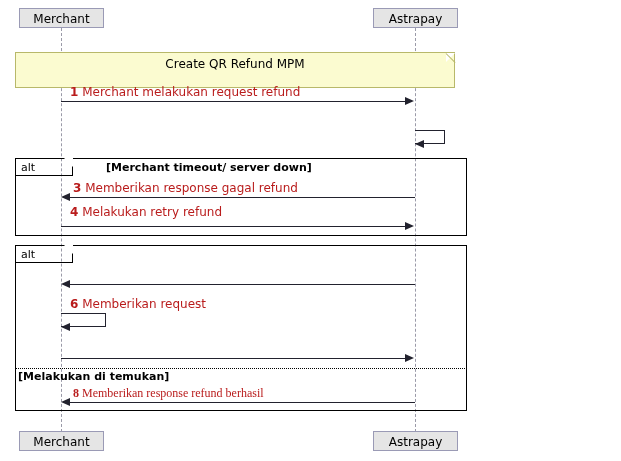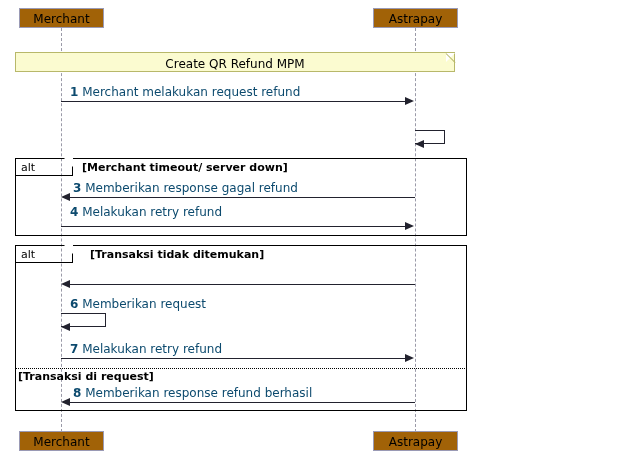--- a/index.html
+++ b/index.html
@@ -13,21 +13,21 @@
   #canvas {
     position: relative;
     width: 621px;
     height: 461px;
     overflow: hidden;
     background: #ffffff;
   }
   .participant {
     position: absolute;
     border: 1px solid #9a9ab5;
-    background: #a16207;
+    background: #e5e5e5;
     color: #000000;
     font-size: 12px;
     text-align: center;
     line-height: 20px;
     height: 20px;
     box-sizing: border-box;
     white-space: nowrap;
   }
   .lifeline {
     position: absolute;
@@ -76,21 +76,21 @@
     position: absolute;
     width: 0;
     height: 0;
     border-top: 4px solid transparent;
     border-bottom: 4px solid transparent;
     border-right: 9px solid #22222e;
   }
   .msg-label {
     position: absolute;
     font-size: 12px;
-    color: #0c4a6e;
+    color: #b91c1c;
     white-space: nowrap;
   }
   .msg-label b {
     font-weight: bold;
   }
   .self-box {
     position: absolute;
     border: 1px solid #22222e;
     border-left: none;
     box-sizing: border-box;
@@ -142,83 +142,78 @@
   <div class="lifeline" style="left:61px; top:28px; height:404px;"></div>
   <div class="lifeline" style="left:415px; top:28px; height:404px;"></div>
 
   <div class="participant" style="left:19px; top:8px; width:85px;">
     <span>Merchant</span>
   </div>
   <div class="participant" style="left:373px; top:8px; width:85px;">
     <span>Astrapay</span>
   </div>
 
-  <div class="note" style="left:15px; top:52px; width:440px; height:20px;">
+  <div class="note" style="left:15px; top:52px; width:440px; height:36px;">
     <span style="line-height:22px;">Create QR Refund MPM</span>
   </div>
   <div class="note-fold" style="left:446px; top:53px;"></div>
   <div class="note-fold-line" style="left:446px; top:53px;"></div>
 
   <div class="msg-label" style="left:70px; top:85px;">
     <b>1</b>
     <span>Merchant melakukan request refund</span>
   </div>
   <div class="arrow-line" style="left:61px; top:101px; width:345px;"></div>
   <div class="arrow-head-right" style="left:405px; top:97px;"></div>
 
   <div class="self-box" style="left:415px; top:130px; width:30px; height:14px;"></div>
   <div class="arrow-head-left" style="left:415px; top:140px;"></div>
 
   <div class="frame" style="left:15px; top:158px; width:452px; height:78px;"></div>
   <div class="frame-tab" style="left:15px; top:158px; width:58px; height:18px;"></div>
   <div class="frame-tab-cut" style="left:64px; top:158px;"></div>
   <div class="frame-label" style="left:21px; top:161px;">alt</div>
-  <div class="frame-cond" style="left:82px; top:161px;">[Merchant timeout/ server down]</div>
+  <div class="frame-cond" style="left:106px; top:161px;">[Merchant timeout/ server down]</div>
 
   <div class="msg-label" style="left:73px; top:181px;">
     <b>3</b>
     <span>Memberikan response gagal refund</span>
   </div>
   <div class="arrow-line" style="left:70px; top:197px; width:345px;"></div>
   <div class="arrow-head-left" style="left:61px; top:193px;"></div>
 
   <div class="msg-label" style="left:70px; top:205px;">
     <b>4</b>
     <span>Melakukan retry refund</span>
   </div>
   <div class="arrow-line" style="left:61px; top:226px; width:345px;"></div>
   <div class="arrow-head-right" style="left:405px; top:222px;"></div>
 
   <div class="frame" style="left:15px; top:245px; width:452px; height:166px;"></div>
   <div class="frame-tab" style="left:15px; top:245px; width:58px; height:18px;"></div>
   <div class="frame-tab-cut" style="left:64px; top:245px;"></div>
   <div class="frame-label" style="left:21px; top:248px;">alt</div>
-  <div class="frame-cond" style="left:90px; top:248px;">[Transaksi tidak ditemukan]</div>
 
   <div class="arrow-line" style="left:70px; top:284px; width:345px;"></div>
   <div class="arrow-head-left" style="left:61px; top:280px;"></div>
 
   <div class="msg-label" style="left:70px; top:297px;">
     <b>6</b>
     <span>Memberikan request</span>
   </div>
   <div class="self-box" style="left:61px; top:313px; width:45px; height:14px;"></div>
   <div class="arrow-head-left" style="left:61px; top:323px;"></div>
 
-  <div class="msg-label" style="left:70px; top:342px;">
-    <b>7</b>
-    <span>Melakukan retry refund</span>
-  </div>
   <div class="arrow-line" style="left:61px; top:358px; width:345px;"></div>
   <div class="arrow-head-right" style="left:405px; top:354px;"></div>
 
   <div class="divider" style="left:15px; top:368px; width:452px;"></div>
-  <div class="frame-cond" style="left:18px; top:370px;">[Transaksi di request]</div>
-
-  <div class="msg-label" style="left:73px; top:386px;">
+  <div class="frame-cond" style="left:18px; top:370px;">[Melakukan di temukan]</div>
+
+  <div class="msg-label" style="left:73px; top:386px;font-family:Liberation Serif, serif;">
     <b>8</b>
     <span>Memberikan response refund berhasil</span>
   </div>
   <div class="arrow-line" style="left:70px; top:402px; width:345px;"></div>
   <div class="arrow-head-left" style="left:61px; top:398px;"></div>
 
   <div class="participant" style="left:19px; top:431px; width:85px;">
     <span>Merchant</span>
   </div>
   <div class="participant" style="left:373px; top:431px; width:85px;">

